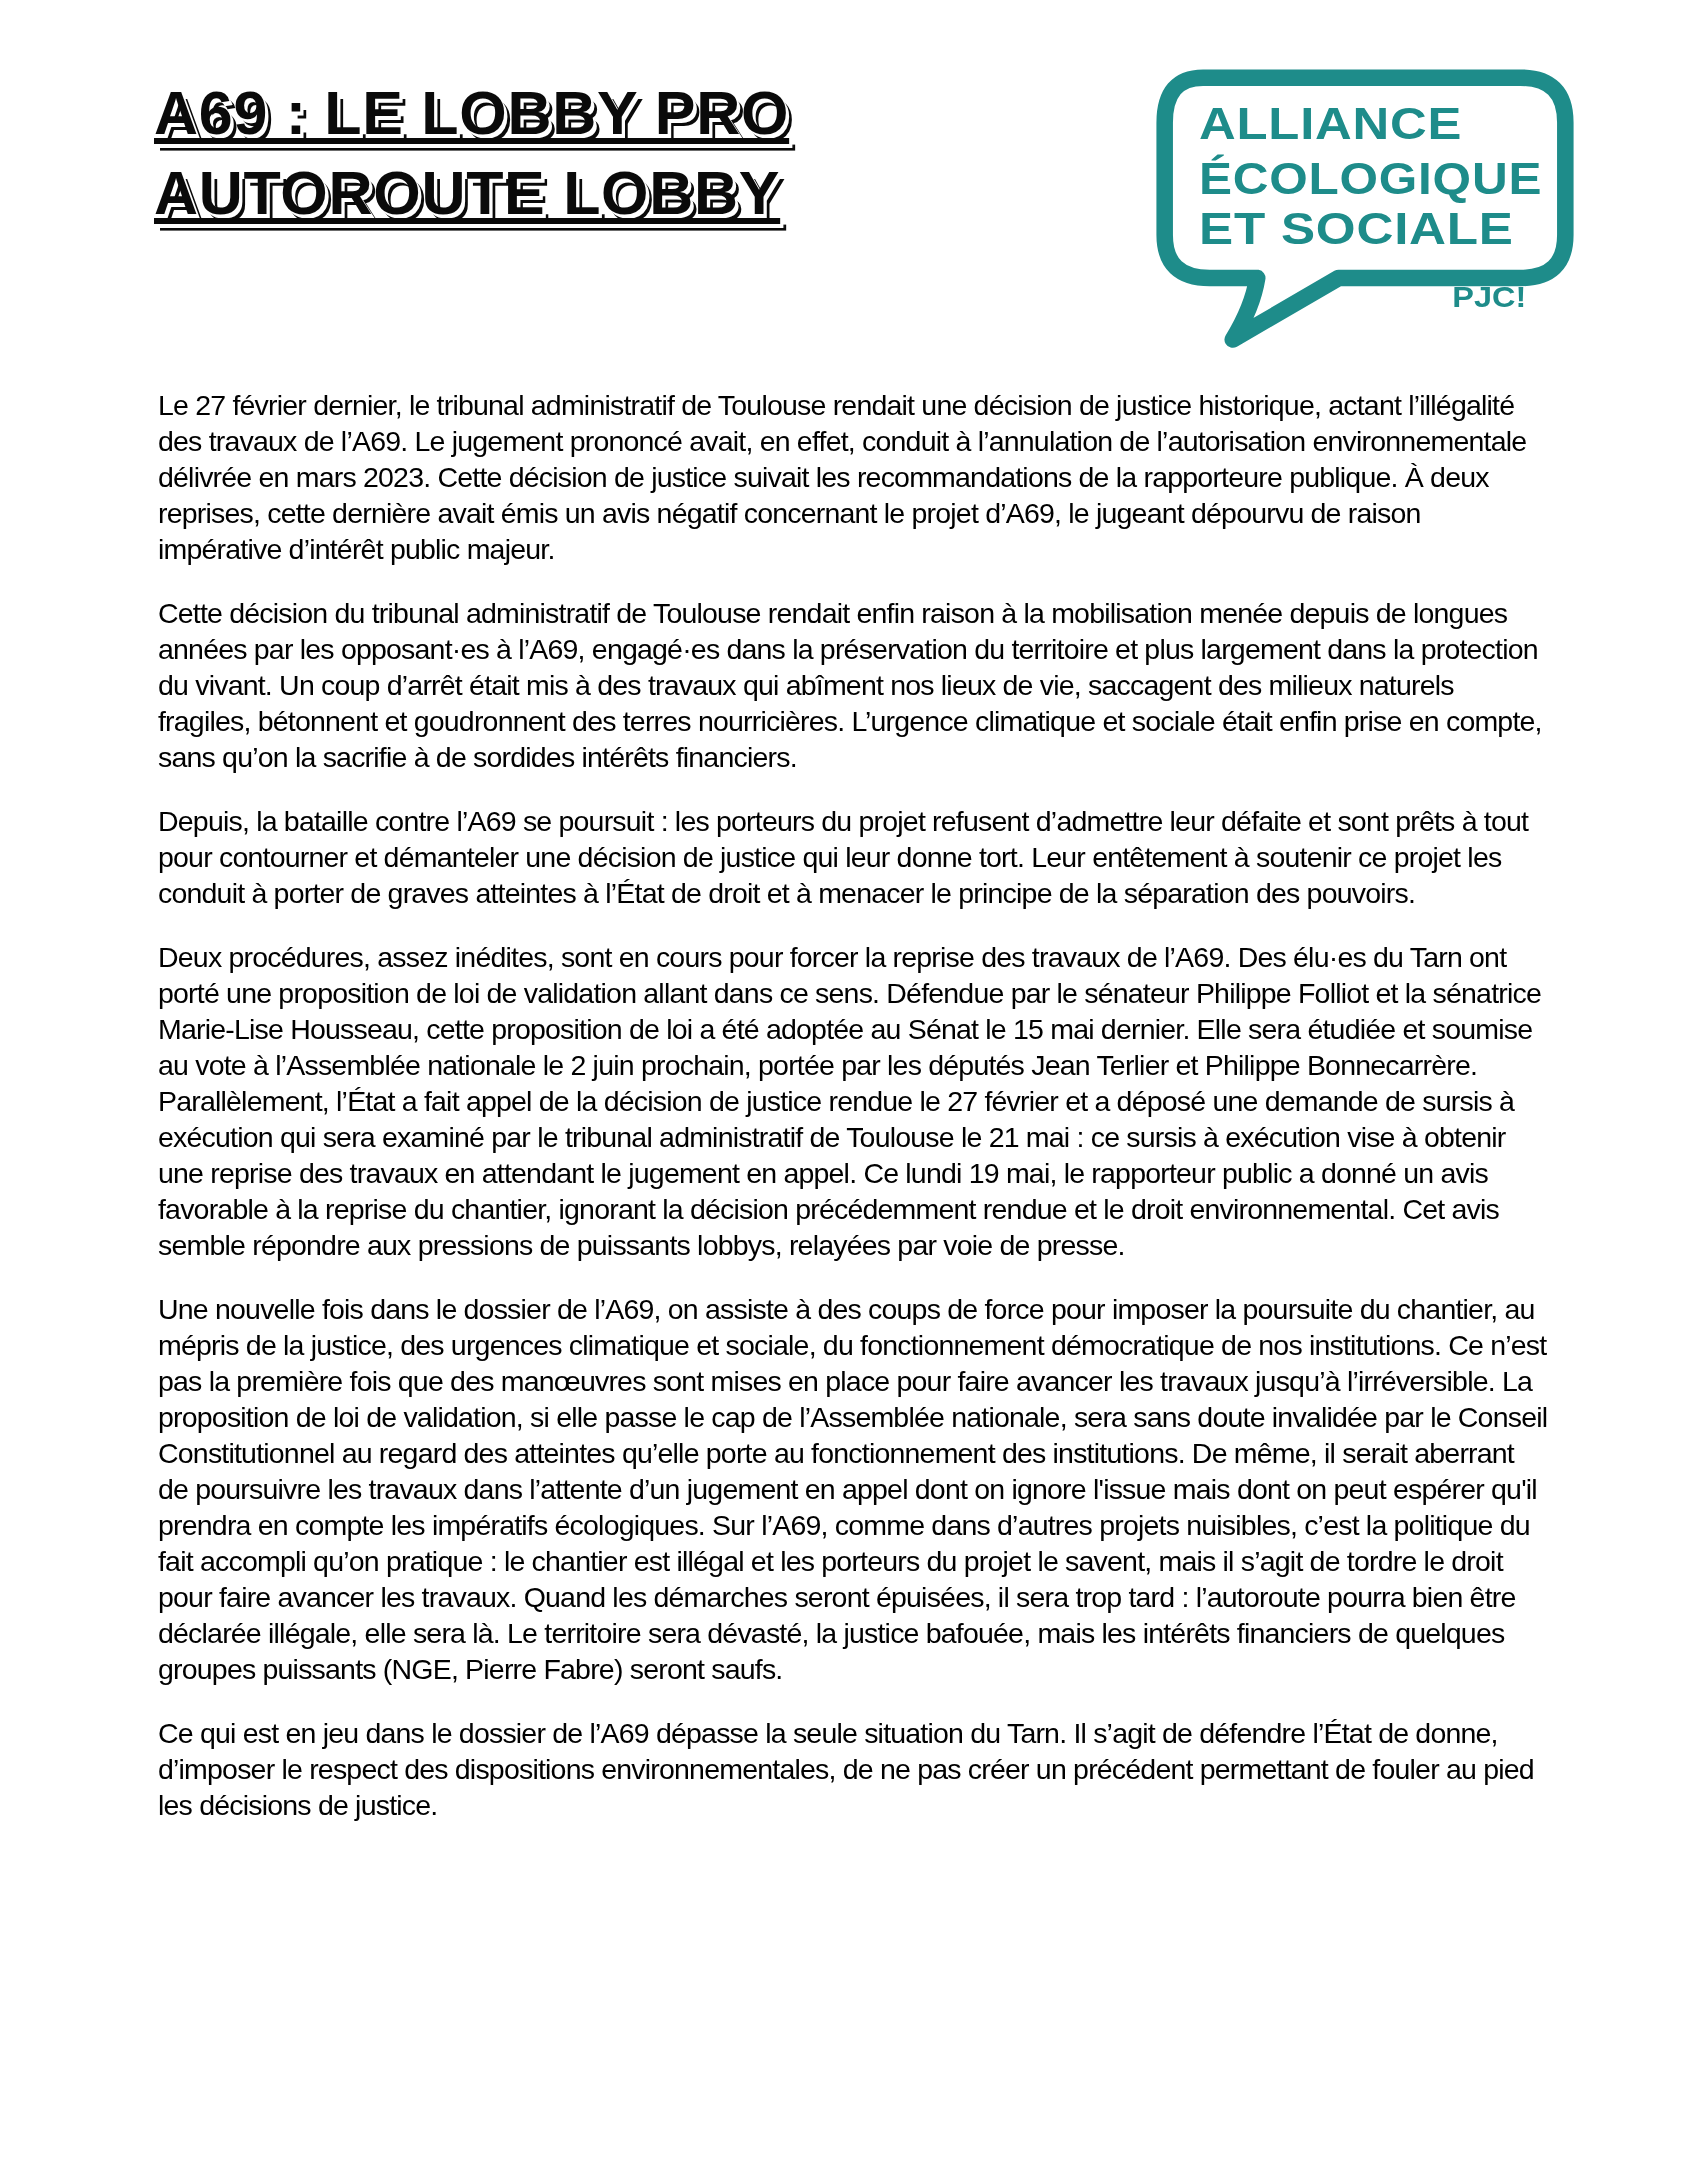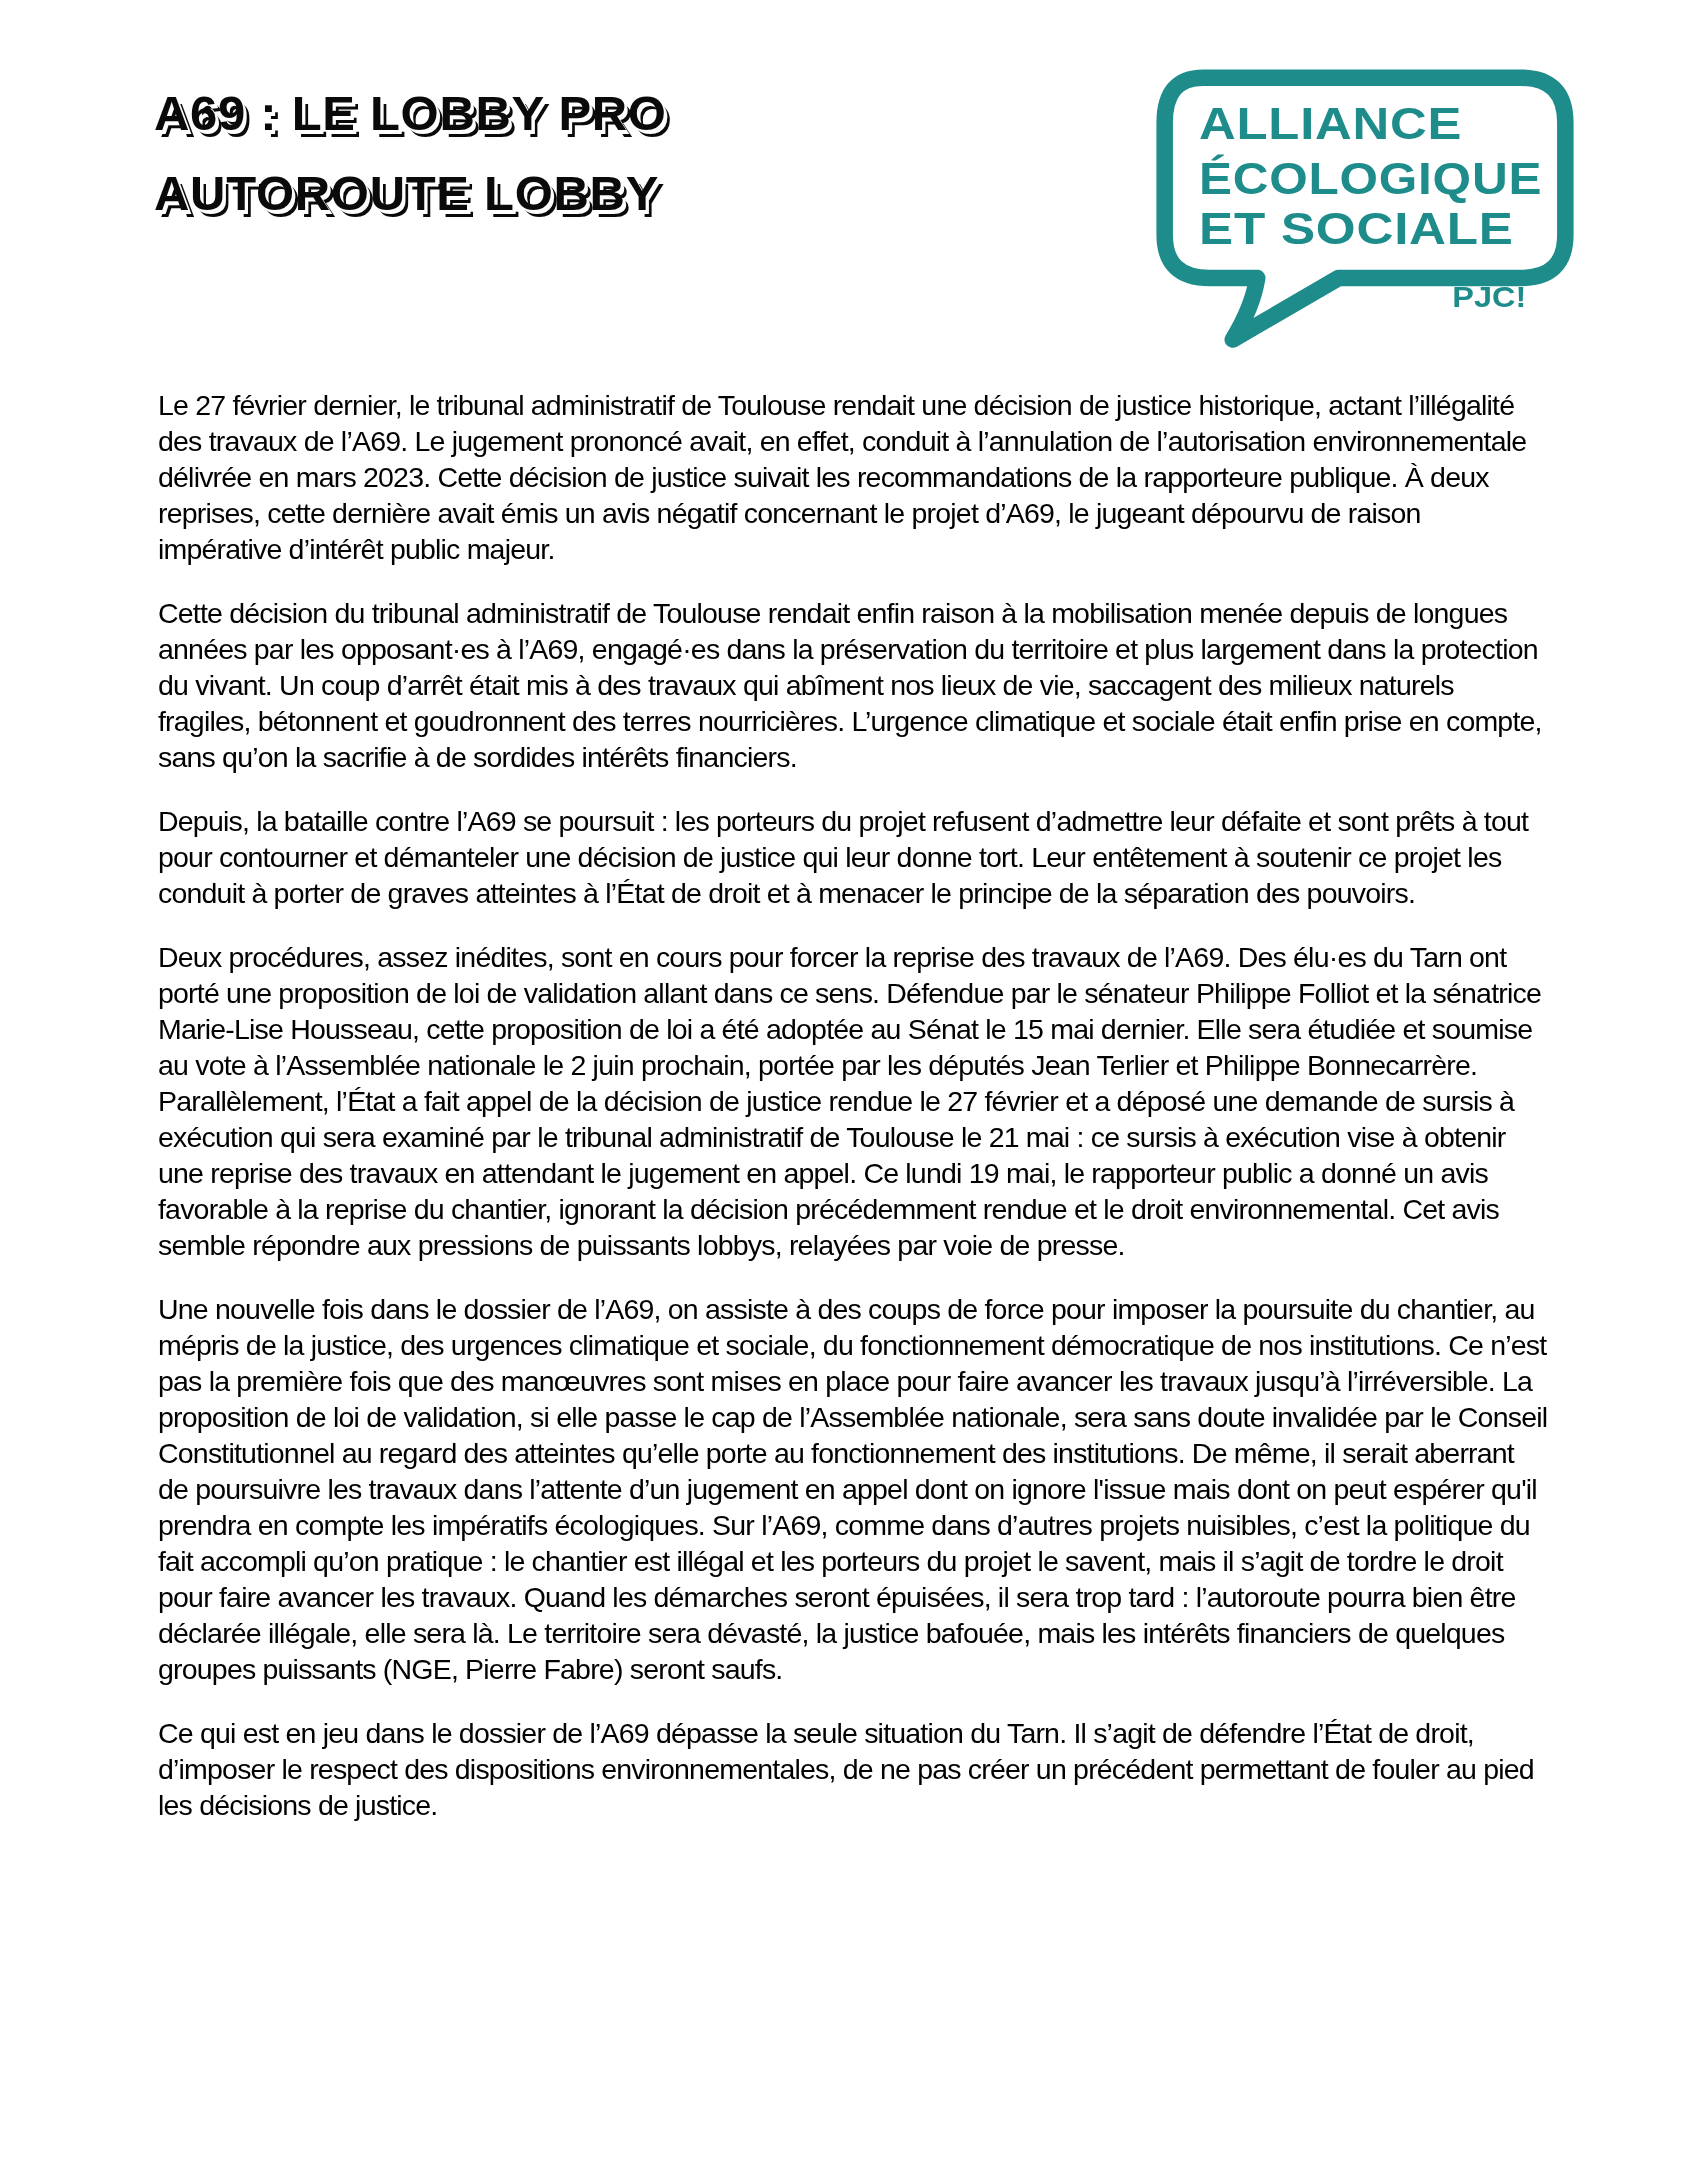--- a/index.html
+++ b/index.html
@@ -14,27 +14,28 @@
     color: #000;
   }
   
   .title-block {
     position: absolute;
     left: 154px;
     top: 73px;
     width: 1032px;
   }
   .title-line {
-    font-size: 49px;
+    font-size: 61px;
     line-height: 80px;
     font-weight: bold;
     letter-spacing: 0.7px;
     color: #0a0a0a;
     white-space: nowrap;
     text-shadow: 3.3px 4px 0 #ffffff, 6px 6.6px 0 #0a0a0a;
+    text-decoration: underline;
   }
   
   .logo-wrap {
     position: absolute;
     left: 1120px;
     top: 40px;
     width: 490px;
     height: 357px;
   }
   .logo-wrap svg { display: block; width: 100%; height: 100%; }
@@ -93,17 +94,17 @@
       <text class="logo-tagline" x="502" y="404" textLength="112" lengthAdjust="spacingAndGlyphs">PJC!</text>
     </svg>
   </div>
 
   <div class="content">
     <p>Le 27 février dernier, le tribunal administratif de Toulouse rendait une décision de justice historique, actant l’illégalité des travaux de l’A69. Le jugement prononcé avait, en effet, conduit à l’annulation de l’autorisation environnementale délivrée en mars 2023. Cette décision de justice suivait les recommandations de la rapporteure publique. À deux reprises, cette dernière avait émis un avis négatif concernant le projet d’A69, le jugeant dépourvu de raison impérative d’intérêt public majeur.</p>
     <p>Cette décision du tribunal administratif de Toulouse rendait enfin raison à la mobilisation menée depuis de longues années par les opposant·es à l’A69, engagé·es dans la préservation du territoire et plus largement dans la protection du vivant. Un coup d’arrêt était mis à des travaux qui abîment nos lieux de vie, saccagent des milieux naturels fragiles, bétonnent et goudronnent des terres nourricières. L’urgence climatique et sociale était enfin prise en compte, sans qu’on la sacrifie à de sordides intérêts financiers.</p>
     <p>Depuis, la bataille contre l’A69 se poursuit : les porteurs du projet refusent d’admettre leur défaite et sont prêts à tout pour contourner et démanteler une décision de justice qui leur donne tort. Leur entêtement à soutenir ce projet les conduit à porter de graves atteintes à l’État de droit et à menacer le principe de la séparation des pouvoirs.</p>
     <p>Deux procédures, assez inédites, sont en cours pour forcer la reprise des travaux de l’A69. Des élu·es du Tarn ont porté une proposition de loi de validation allant dans ce sens. Défendue par le sénateur Philippe Folliot et la sénatrice Marie-Lise Housseau, cette proposition de loi a été adoptée au Sénat le 15 mai dernier. Elle sera étudiée et soumise au vote à l’Assemblée nationale le 2 juin prochain, portée par les députés Jean Terlier et Philippe Bonnecarrère. Parallèlement, l’État a fait appel de la décision de justice rendue le 27 février et a déposé une demande de sursis à exécution qui sera examiné par le tribunal administratif de Toulouse le 21 mai : ce sursis à exécution vise à obtenir une reprise des travaux en attendant le jugement en appel. Ce lundi 19 mai, le rapporteur public a donné un avis favorable à la reprise du chantier, ignorant la décision précédemment rendue et le droit environnemental. Cet avis semble répondre aux pressions de puissants lobbys, relayées par voie de presse.</p>
     <p>Une nouvelle fois dans le dossier de l’A69, on assiste à des coups de force pour imposer la poursuite du chantier, au mépris de la justice, des urgences climatique et sociale, du fonctionnement démocratique de nos institutions. Ce n’est pas la première fois que des manœuvres sont mises en place pour faire avancer les travaux jusqu’à l’irréversible. La proposition de loi de validation, si elle passe le cap de l’Assemblée nationale, sera sans doute invalidée par le Conseil Constitutionnel au regard des atteintes qu’elle porte au fonctionnement des institutions. De même, il serait aberrant de poursuivre les travaux dans l’attente d’un jugement en appel dont on ignore l'issue mais dont on peut espérer qu'il prendra en compte les impératifs écologiques. Sur l’A69, comme dans d’autres projets nuisibles, c’est la politique du fait accompli qu’on pratique : le chantier est illégal et les porteurs du projet le savent, mais il s’agit de tordre le droit pour faire avancer les travaux. Quand les démarches seront épuisées, il sera trop tard : l’autoroute pourra bien être déclarée illégale, elle sera là. Le territoire sera dévasté, la justice bafouée, mais les intérêts financiers de quelques groupes puissants (NGE, Pierre Fabre) seront saufs.</p>
-    <p>Ce qui est en jeu dans le dossier de l’A69 dépasse la seule situation du Tarn. Il s’agit de défendre l’État de droit, d’imposer le respect des dispositions environnementales, de ne pas créer un précédent permettant de fouler au pied les décisions de justice.</p>
+    <p>Ce qui est en jeu dans le dossier de l’A69 dépasse la seule situation du Tarn. Il s’agit de défendre l’État de donne, d’imposer le respect des dispositions environnementales, de ne pas créer un précédent permettant de fouler au pied les décisions de justice.</p>
   </div>
 
 </div>
 
 
 </body></html>

